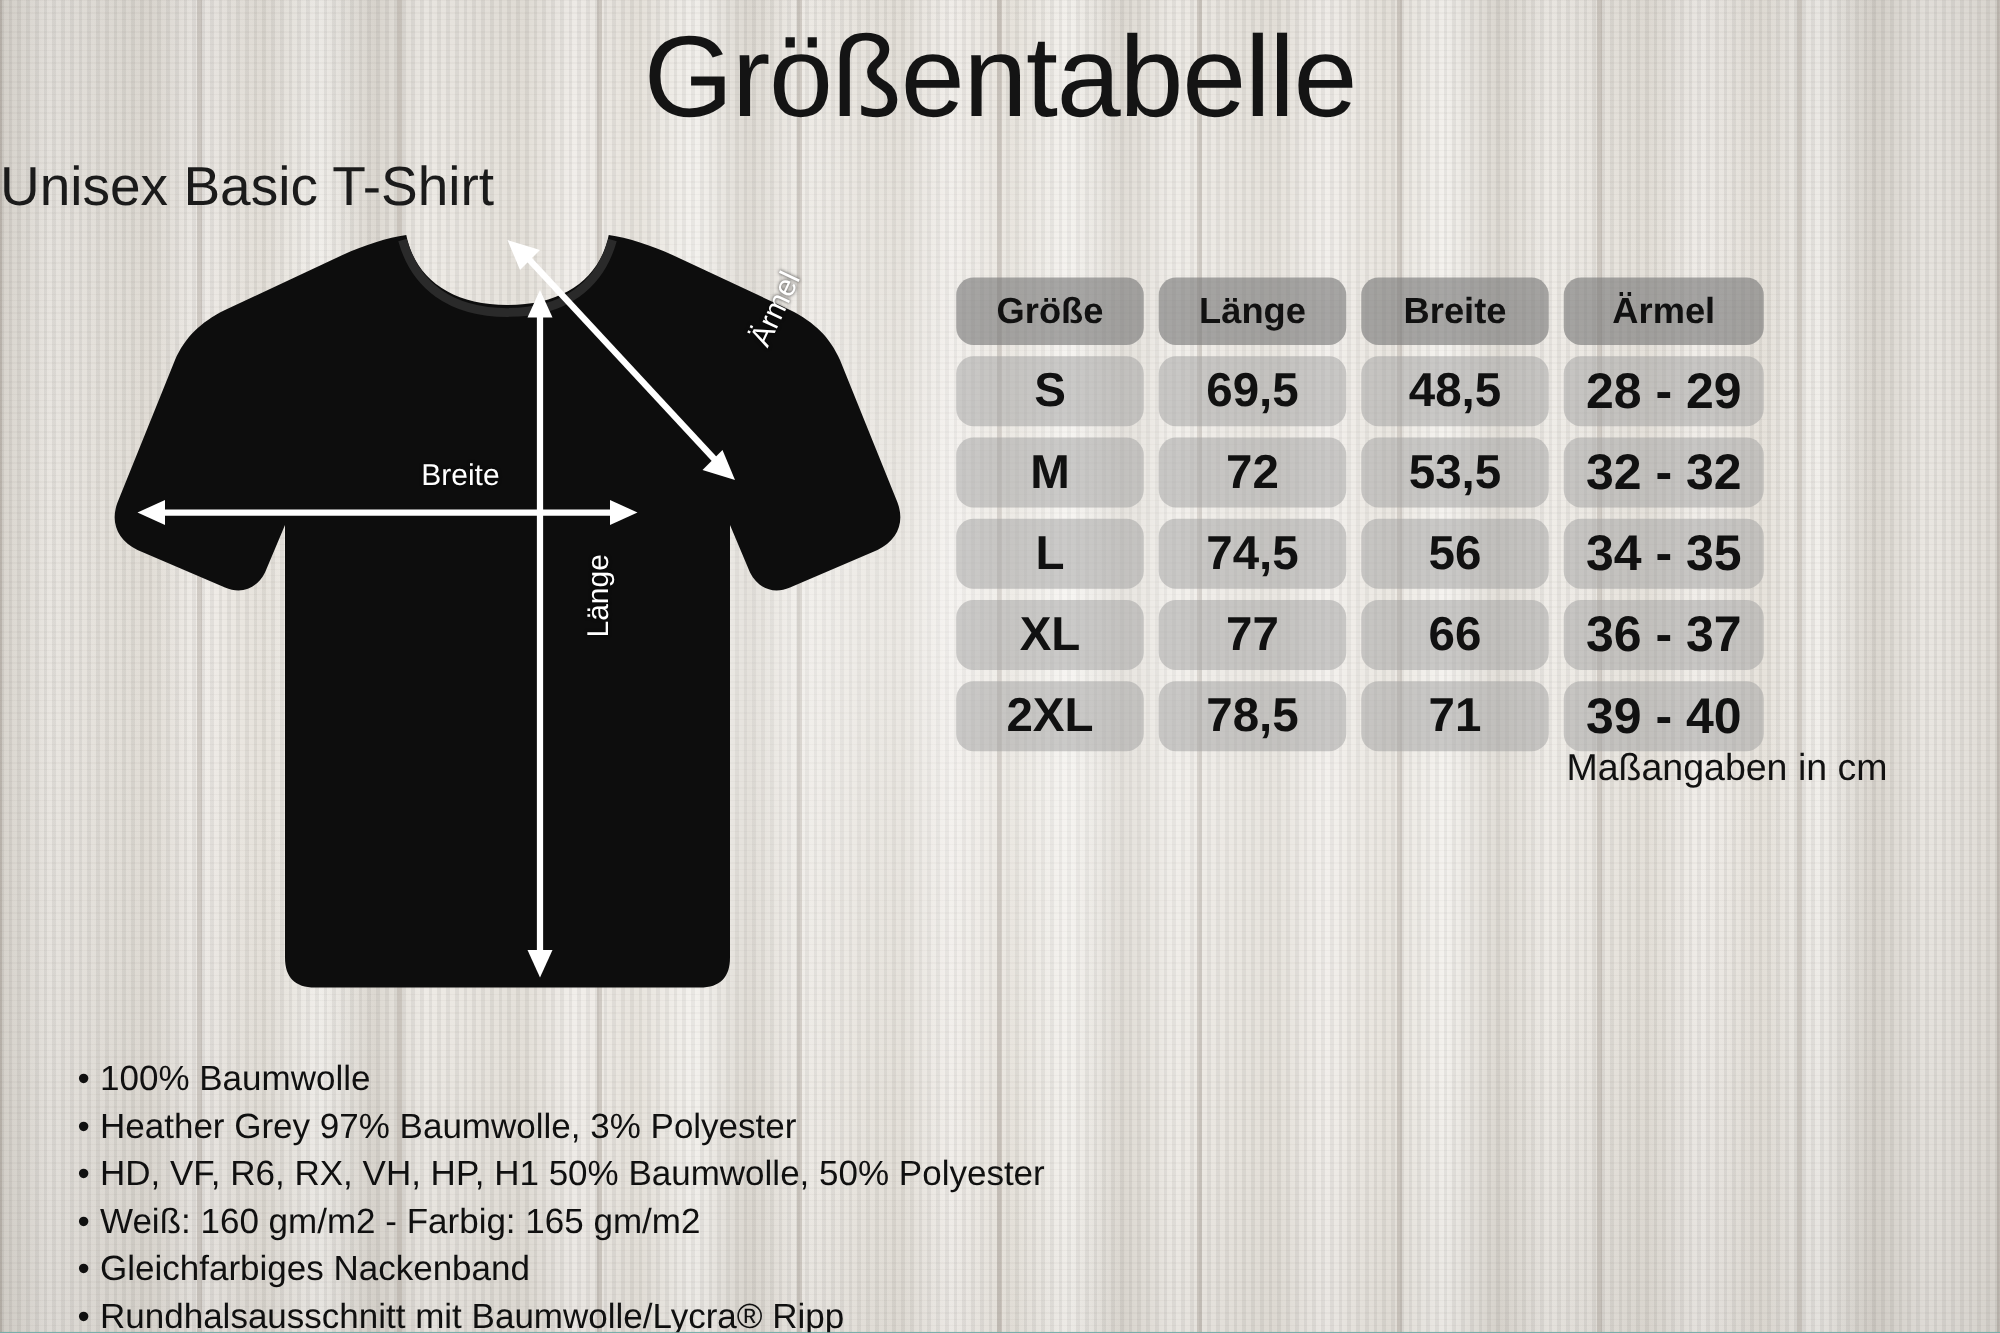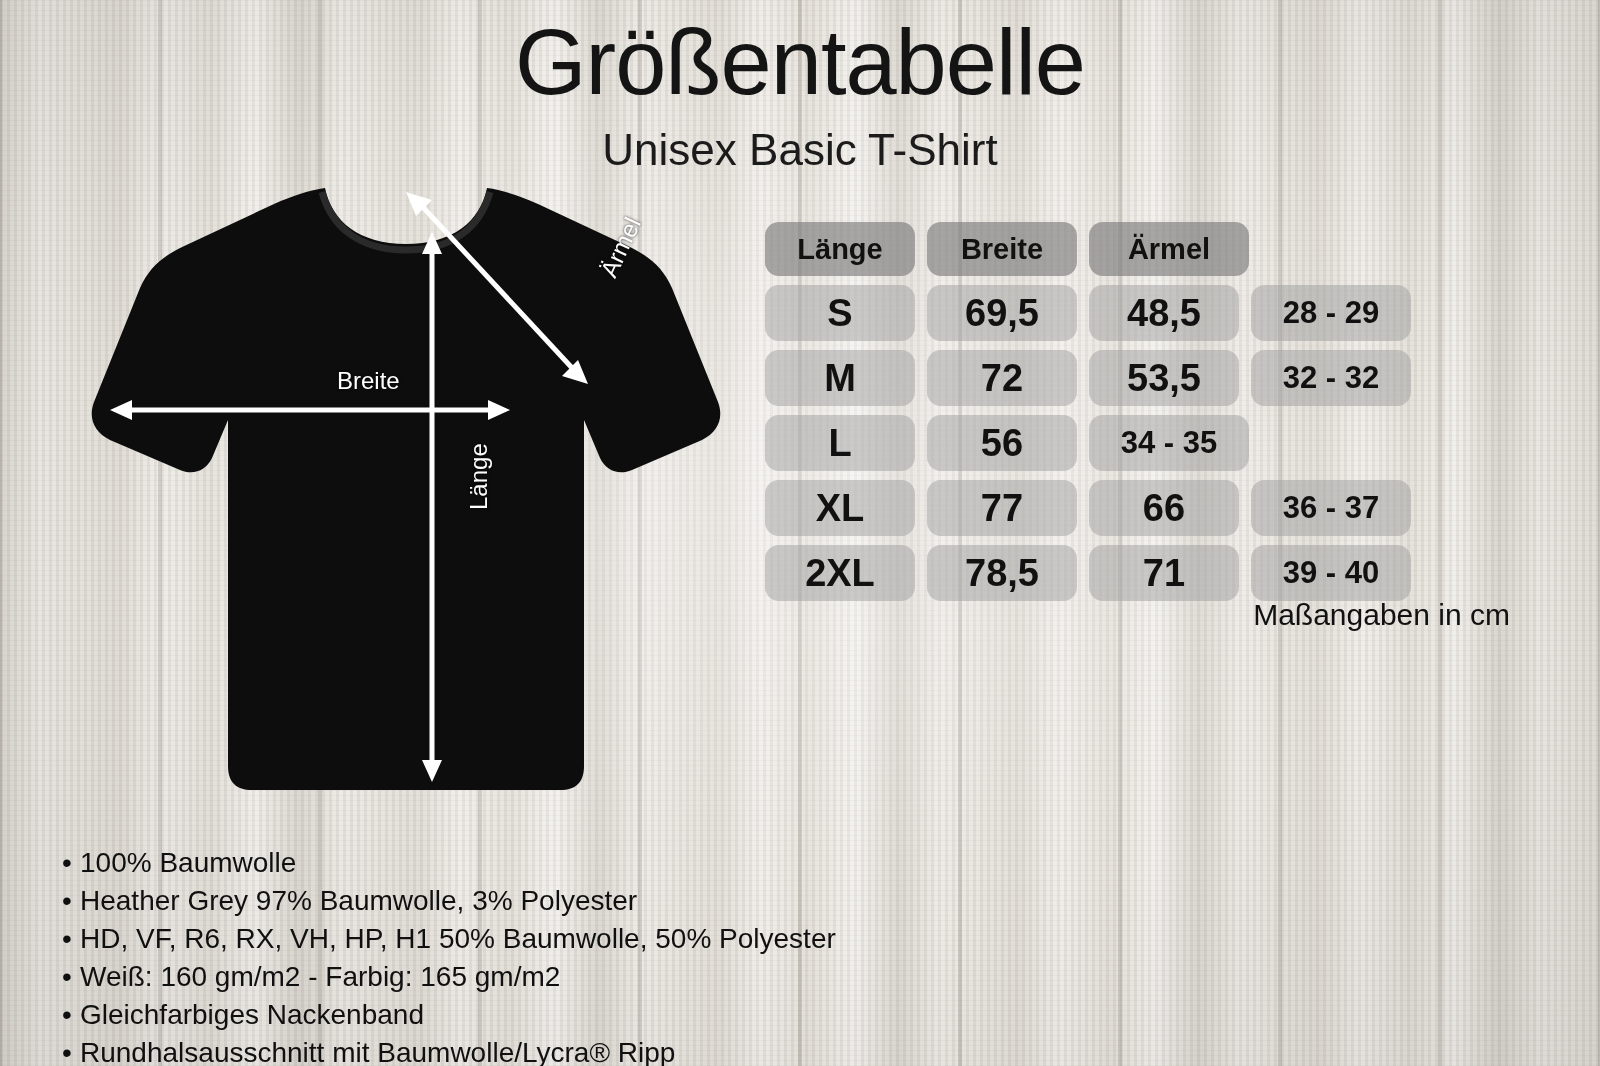--- a/index.html
+++ b/index.html
@@ -48,21 +48,21 @@
   
   .title {
     position: absolute; top: 14px; left: 0; width: 100%;
     text-align: center;
     font-size: 92px; line-height: 1.05;
     font-weight: 400; color: #141414;
     letter-spacing: -1px;
   }
   .subtitle {
     position: absolute; top: 125px; left: 0; width: 100%;
-    text-align: center;
+    text-align: left;
     font-size: 44px; color: #1b1b1b; font-weight: 400;
   }
 
   
   #shirt-wrap { position: absolute; left: 60px; top: 170px; width: 700px; height: 640px; }
   #shirt-svg { width: 100%; height: 100%; display:block; }
   .dim-label {
     position: absolute; color: #fff; font-size: 24px;
     text-shadow: 0 0 3px rgba(0,0,0,0.8);
   }
@@ -88,21 +88,21 @@
   .c-wid   { width: 150px; }
   .c-slv   { width: 160px; }
   .row.head .cell {
     background: rgba(120,120,120,0.62);
     font-size: 29px; height: 54px;
   }
   .row.body .cell {
     background: rgba(160,160,160,0.50);
     font-size: 38px;
   }
-  .row.body .cell.c-slv { font-size: 31px; }
+  .row.body .cell.c-slv { font-size: 40px; }
   .units {
     position: absolute; left: 765px; top: 598px; width: 745px;
     text-align: right; font-size: 30px; color: #111;
   }
 
   
   #bullets {
     position: absolute; left: 62px; top: 844px;
     font-size: 28px; color: #101010; line-height: 1.355;
   }
@@ -170,39 +170,41 @@
         <polygon points="528,214 502,206 518,190" stroke="none"></polygon>
       </g>
     </svg>
     <div class="dim-label" id="lbl-breite">Breite</div>
     <div class="dim-label" id="lbl-laenge">Länge</div>
     <div class="dim-label" id="lbl-aermel">Ärmel</div>
   </div>
 
   <div id="table">
     <div class="row head">
+      <div class="cell c-size">Größe</div>
       <div class="cell c-len">Länge</div>
       <div class="cell c-wid">Breite</div>
       <div class="cell c-slv">Ärmel</div>
     </div>
 
     <div class="row body">
       <div class="cell c-size">S</div>
       <div class="cell c-len">69,5</div>
       <div class="cell c-wid">48,5</div>
       <div class="cell c-slv">28 - 29</div>
     </div>
     <div class="row body">
       <div class="cell c-size">M</div>
       <div class="cell c-len">72</div>
       <div class="cell c-wid">53,5</div>
       <div class="cell c-slv">32 - 32</div>
     </div>
     <div class="row body">
       <div class="cell c-size">L</div>
+      <div class="cell c-len">74,5</div>
       <div class="cell c-wid">56</div>
       <div class="cell c-slv">34 - 35</div>
     </div>
     <div class="row body">
       <div class="cell c-size">XL</div>
       <div class="cell c-len">77</div>
       <div class="cell c-wid">66</div>
       <div class="cell c-slv">36 - 37</div>
     </div>
     <div class="row body">

